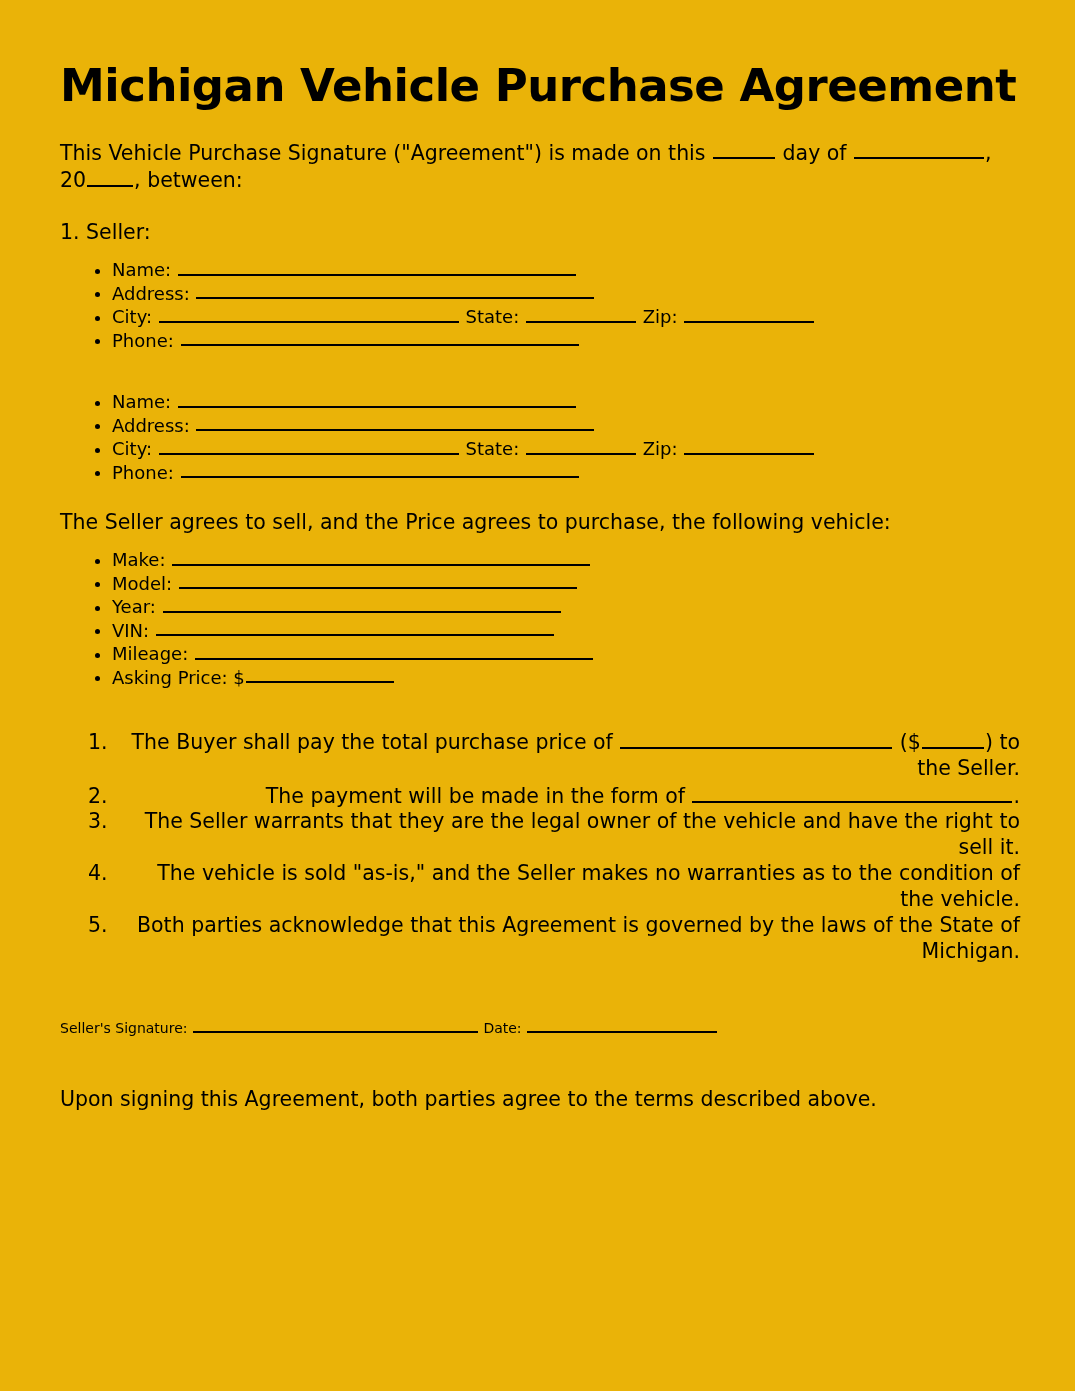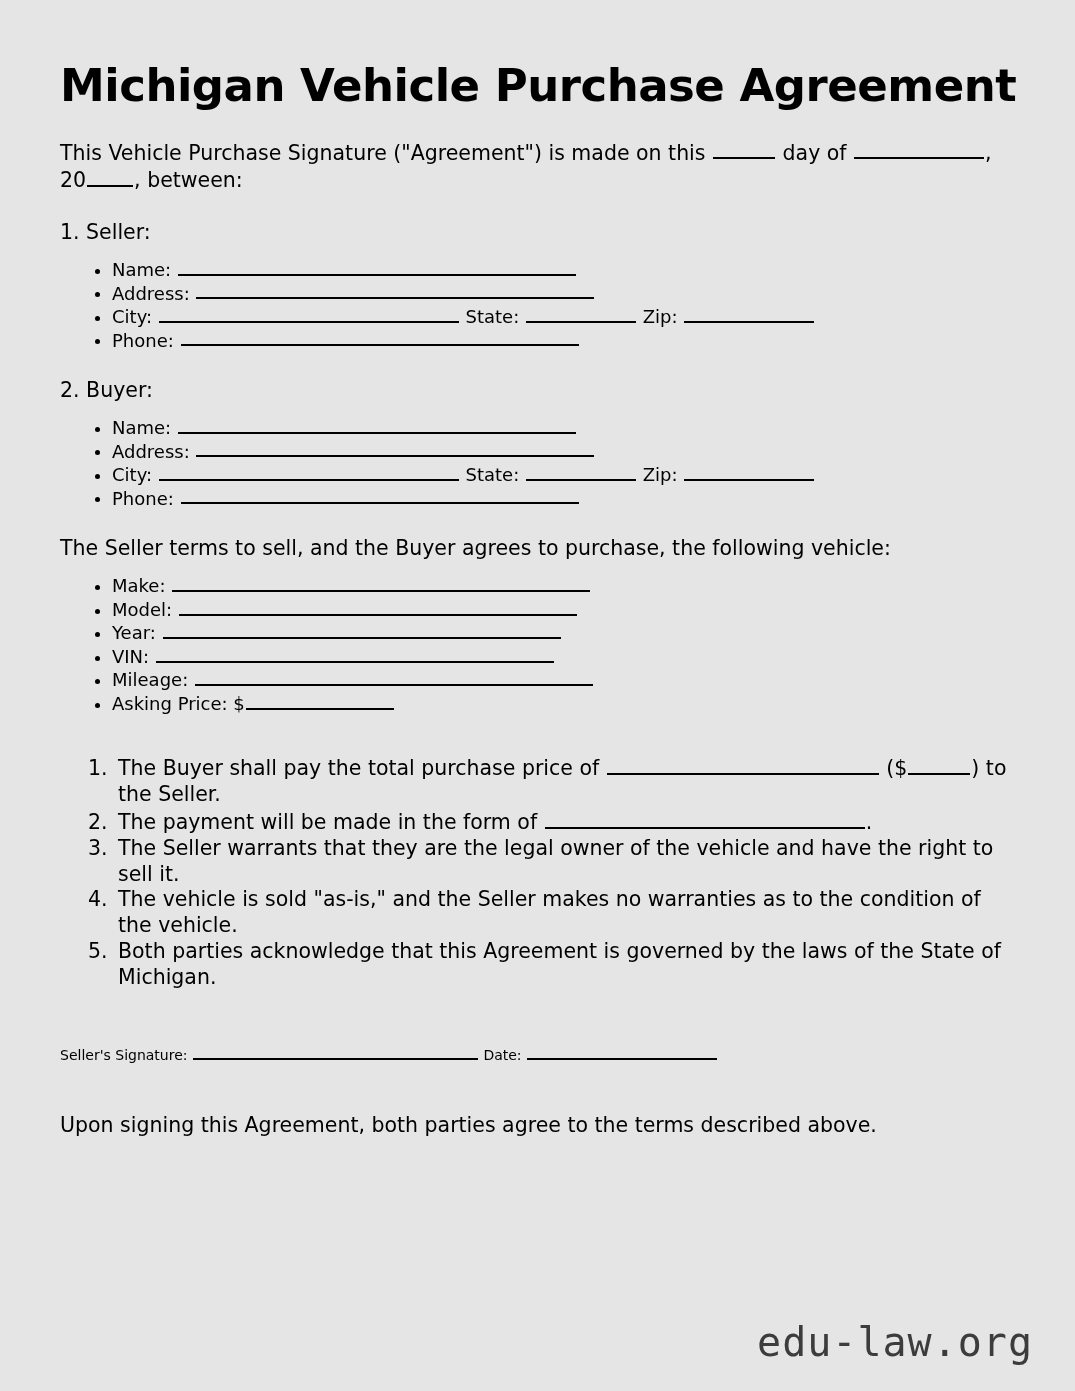--- a/index.html
+++ b/index.html
@@ -9,21 +9,21 @@
     background: #ffffff;
   }
   body {
     font-family: "DejaVu Sans", sans-serif;
     color: #000000;
   }
   .page {
     position: relative;
     width: 1075px;
     height: 1391px;
-    background: #e5e5e5;
+    background: #eab308;
     box-sizing: border-box;
     overflow: hidden;
   }
   .content {
     position: absolute;
     left: 60px;
     top: 62px;
     width: 960px;
   }
   .doc-title {
@@ -55,20 +55,21 @@
     margin: 0;
     padding: 0;
     color: #000;
   }
   ul.bullets li::marker { font-size: 17px; }
 
   ol.terms {
     margin: 14px 0 0 0;
     padding-left: 54px;
     list-style-type: decimal;
+    text-align: right;
   }
   ol.terms li {
     font-size: 20.5px;
     line-height: 1.26;
     margin: 0;
     padding-left: 4px;
     color: #000;
   }
 
   .blank {
@@ -149,21 +150,20 @@
         <span class="blank b-m"></span>
       </li>
       <li>
         <span>Phone:</span>
         <span class="blank b-7xl"></span>
       </li>
     </ul>
 
     <div class="gap-md"></div>
 
-    <p class="para">2. Buyer:</p>
 
     <ul class="bullets">
       <li>
         <span>Name:</span>
         <span class="blank b-7xl"></span>
       </li>
       <li>
         <span>Address:</span>
         <span class="blank b-7xl"></span>
       </li>
@@ -176,21 +176,21 @@
         <span class="blank b-m"></span>
       </li>
       <li>
         <span>Phone:</span>
         <span class="blank b-7xl"></span>
       </li>
     </ul>
 
     <div class="gap-md"></div>
 
-    <p class="para">The Seller terms to sell, and the Buyer agrees to purchase, the following vehicle:</p>
+    <p class="para">The Seller agrees to sell, and the Price agrees to purchase, the following vehicle:</p>
 
     <ul class="bullets">
       <li>
         <span>Make:</span>
         <span class="blank b-8xl"></span>
       </li>
       <li>
         <span>Model:</span>
         <span class="blank b-7xl"></span>
       </li>
@@ -243,14 +243,13 @@
 
     <div class="sig-gap"></div>
 
 
     <div class="sig-gap"></div>
 
     <p class="para">Upon signing this Agreement, both parties agree to the terms described above.</p>
 
   </div>
 
-  <div class="watermark">edu-law.org</div>
 </div>
 
 </body></html>

